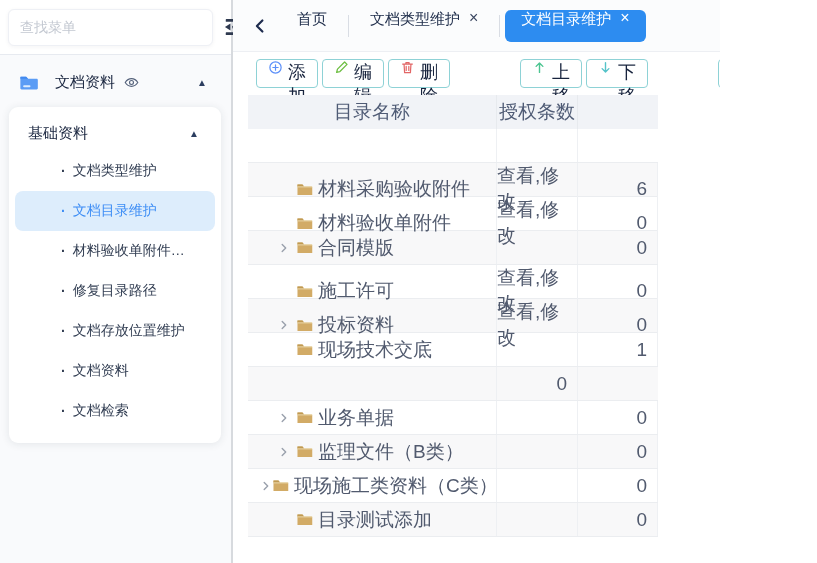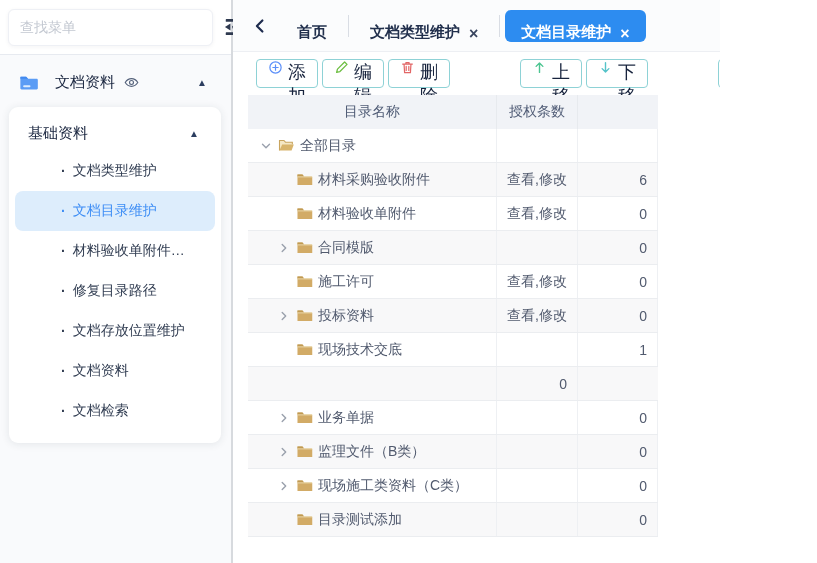--- a/index.html
+++ b/index.html
@@ -24,33 +24,33 @@
   .submenu-header { display:flex; align-items:center; padding:11px 6px 8px 13px; font-size:15px; color:#17233d; cursor:pointer; }
   .submenu-header .caret { padding-right:10px; }
   .side-item { display:flex; align-items:center; height:40px; padding-left:46px; border-radius:8px; font-size:14px; color:#313d52; cursor:pointer; white-space:nowrap; overflow:hidden; }
   .side-item .bullet { margin-right:7px; font-weight:bold; }
   .side-item.active { background:#ddedfc; color:#3d8df5; }
 
   
   .main { flex:1; display:flex; flex-direction:column; background:#fff; min-width:0; }
   .tabbar { height:52px; display:flex; align-items:center; padding-left:14px; background:#fbfcfd; border-bottom:1px solid #edeff3; }
   .back-btn { width:26px; display:flex; align-items:center; justify-content:center; cursor:pointer; margin-right:8px; }
-  .tab { display:flex; align-items:flex-end; gap:9px; padding:0 16px; height:32px; font-size:15px; color:#22304d; cursor:pointer; border-radius:6px;font-weight:bold; }
+  .tab { display:flex; align-items:flex-start; gap:9px; padding:0 16px; height:32px; font-size:15px; color:#22304d; cursor:pointer; border-radius:6px; }
   .tab .close { font-size:16px; color:#3a4660; line-height:1; }
   .tab.active { background:#2d8cf0; color:#fff; }
   .tab.active .close { color:#fff; }
   .tab-sep { width:1px; height:22px; background:#d9dde4; margin:0 5px; }
 
   .toolbar { display:flex; align-items:center; padding:6px 0 0 23px; height:36px; }
   .tgroup { display:flex; gap:4px; }
   .tgroup + .tgroup { margin-left:22px;padding-left:48px; }
   .tbtn { height:29px; border:1px solid #8ed2d6; border-radius:4px; background:#fff; display:inline-flex; gap:5px; padding:0 11px; font-size:18px; color:#17233d; cursor:pointer; font-family:inherit; }
   .tbtn svg { display:block; }
 
-  .dtable { margin:7px 16px 0 15px; width:410px; font-size:14px; color:#515a6e; }
+  .dtable { margin:7px 16px 0 15px; width:410px; font-size:19px; color:#515a6e; }
   .thead, .trow { display:grid; grid-template-columns:249px 81px 80px; height:34px; align-items:center; }
   .thead { background:#f1f3f7; color:#4f5b75; }
   .thead > div { text-align:center; border-right:1px solid #e7eaee; height:100%; display:flex; align-items:center; justify-content:center; }
   .trow { border-bottom:1px solid #ebedf0; background:#fff; }
   .trow.striped { background:#f8f8f9; }
   .trow > div { height:100%; display:flex; align-items:center; border-right:1px solid #eef0f3; }
   .c-name { padding-left:12px; }
   .c-pub { justify-content:center; }
   .c-cnt { justify-content:flex-end; padding-right:10px; }
   .twisty { width:18px; display:flex; align-items:center; cursor:pointer; }
@@ -217,35 +217,20 @@
         </div>
       </div>
 
     <div class="dtable">
       <div class="thead" id="thead">
           <div>目录名称</div>
           <div>授权条数</div>
         </div>
       <div id="tbody">
           <div class="trow">
-            <div class="c-name">
-              <span class="findent" style="width: 0px;"></span>
-              <span class="twisty">
-                <svg width="12" height="12" viewBox="0 0 12 12">
-                  <path d="M2.5 4.2L6 7.7l3.5-3.5" fill="none" stroke="#9aa1ad" stroke-width="1.4" stroke-linecap="round" stroke-linejoin="round"></path>
-                </svg>
-              </span>
-              <span class="f-ico">
-                <svg width="17" height="17" viewBox="0 0 16 16">
-                  <path d="M1.4 12.6V3.3h4.2l1.4 1.6h6.5v2.2" fill="#f5e7c4" stroke="#c9a55f" stroke-width="1"></path>
-                  <path d="M3.9 7.1h11l-2.1 5.7H1.4z" fill="#d8b46c"></path>
-                </svg>
-              </span>
-              <span class="rname">全部目录</span>
-            </div>
             <div class="c-pub"></div>
             <div class="c-cnt"></div>
           </div>
           <div class="trow striped">
             <div class="c-name">
               <span class="findent" style="width: 18px;"></span>
               <span class="twisty"></span>
               <span class="f-ico">
                 <svg width="17" height="17" viewBox="0 0 16 16">
                   <path d="M1.4 3.4h4.7l1.4 1.7h7.1c.4 0 .7.3.7.7v7.3H1.4z" fill="#d2ab66"></path>

